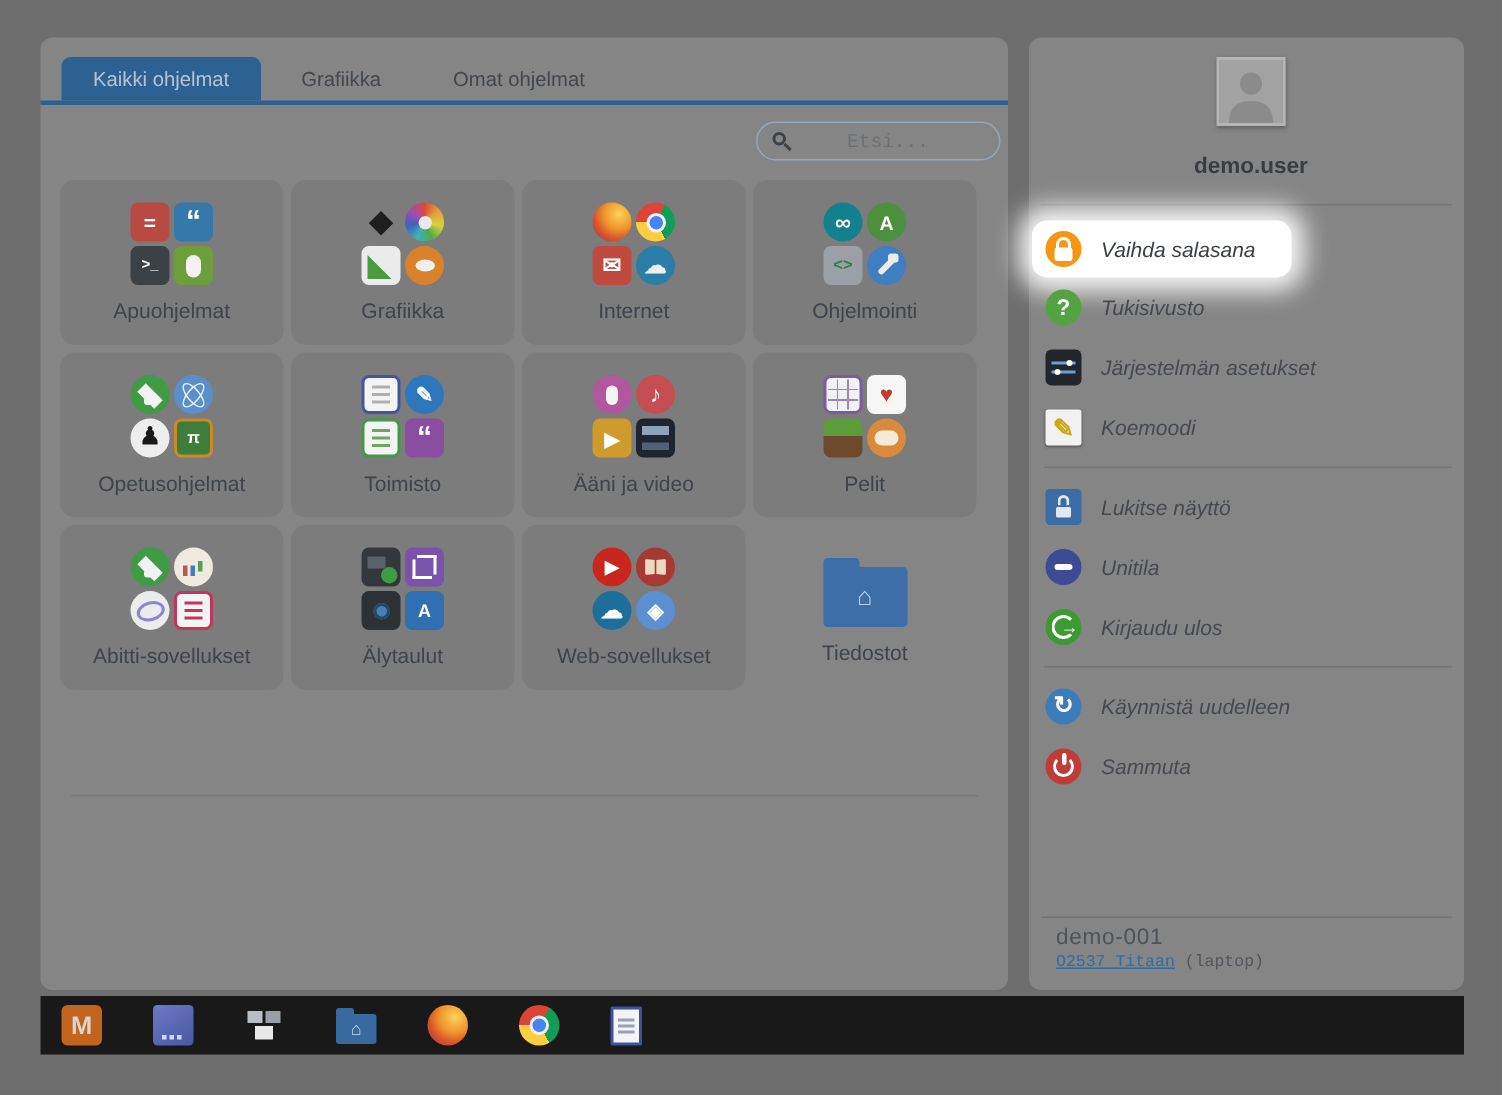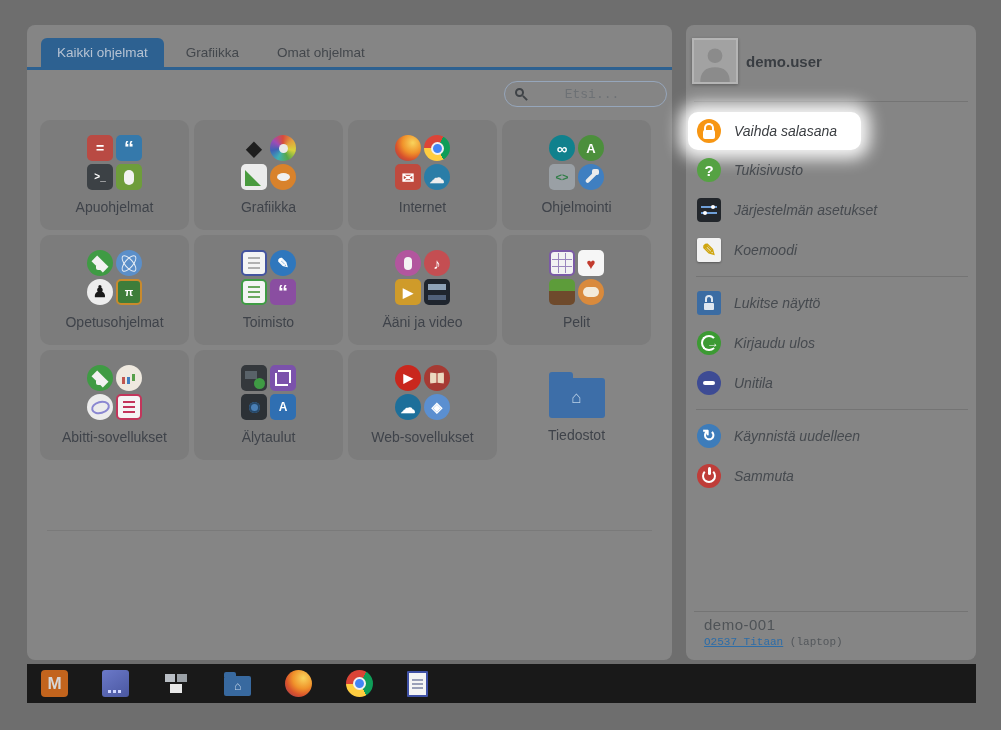--- a/index.html
+++ b/index.html
@@ -8,21 +8,21 @@
 
   
   #main-panel{position:absolute;left:27px;top:25px;width:645px;height:635px;background:#858585;border-radius:8px;}
   #sidebar{position:absolute;left:686px;top:25px;width:290px;height:635px;background:#858585;border-radius:8px;}
   #taskbar{position:absolute;left:27px;top:664px;width:949px;height:39px;background:#191919;
            display:flex;align-items:center;gap:34px;padding-left:14px;box-sizing:border-box;}
 
   
   .tab-bar{display:flex;align-items:flex-end;padding-left:14px;height:45px;box-sizing:border-box;
            border-bottom:3px solid #2d6191;gap:6px;}
-  .tab{padding:7px 16px;font-size:13.5px;color:#43474c;border-radius:6px 6px 0 0;cursor:default;}
+  .tab{padding:7px 21px;font-size:13.5px;color:#43474c;border-radius:6px 6px 0 0;cursor:default;}
   .tab.active{background:#2d6191;color:#b7c3d3;}
 
   
   .search-box{position:absolute;top:56px;right:5px;width:163px;height:26px;border:1px solid #96a6bb;
               border-radius:13px;display:flex;align-items:center;gap:7px;padding:0 10px;box-sizing:border-box;}
   .search-box input{border:none;background:transparent;outline:none;width:110px;font-size:13px;color:#3f4347;
                     font-family:Liberation Mono, monospace;text-align:center;}
   .search-box input::placeholder{color:#6d7175;}
   .mag{width:13px;height:13px;position:relative;flex:none;}
   .mag::before{content:"";position:absolute;top:0;left:0;width:9px;height:9px;border:2px solid #3f4347;border-radius:50%;box-sizing:border-box;}
@@ -85,21 +85,21 @@
   .mi-book::before{transform:perspective(20px) rotateY(25deg);border-radius:1px 0 0 1px;}
   .mi-book::after{transform:perspective(20px) rotateY(-25deg);border-radius:0 1px 1px 0;}
 
   
   .folder{position:relative;width:56px;height:40px;background:#3d6ea8;border-radius:3px;margin-top:10px;
           display:flex;align-items:center;justify-content:center;}
   .folder::before{content:"";position:absolute;top:-6px;left:0;width:24px;height:8px;background:#3d6ea8;border-radius:3px 3px 0 0;}
   .folder .home{color:#bcd2e8;font-size:17px;font-weight:bold;}
 
   
-  .user-block{display:flex;align-items:center;gap:8px;padding:13px 0 11px 6px;}
+  .user-block{display:flex;align-items:center;gap:18px;padding:13px 0 11px 6px;flex-direction:column;}
   .avatar{width:42px;height:42px;border:2px solid #b5b5b5;box-shadow:0 1px 3px rgba(0,0,0,.3);flex:none;}
   .user-name{font-weight:bold;font-size:15px;color:#393d42;}
   .divider{height:1px;background:#747474;margin:6px 8px;}
   .menu{padding:4px 0 0 2px;}
   .menu-item{display:flex;align-items:center;gap:13px;height:40px;padding-left:9px;font-size:14px;color:#464a4f;}
   .menu-item.highlight{background:#fff;border-radius:10px;box-shadow:0 0 16px 9px rgba(255,255,255,.92);
                        width:fit-content;padding-right:24px;height:38px;}
   .menu-item.highlight .menu-label{color:#3b3e42;}
   .si{width:24px;height:24px;position:relative;display:flex;align-items:center;justify-content:center;flex:none;
       font-weight:bold;line-height:1;}
@@ -299,26 +299,26 @@
         <div class="menu-item">
           <span class="si ic-paper">✎</span>
           <span class="menu-label">Koemoodi</span>
         </div>
         <div class="divider"></div>
         <div class="menu-item">
           <span class="si ic-screenlock"></span>
           <span class="menu-label">Lukitse näyttö</span>
         </div>
         <div class="menu-item">
+          <span class="si ic-suspend"></span>
+          <span class="menu-label">Unitila</span>
+        </div>
+        <div class="menu-item">
           <span class="si ic-logout"></span>
           <span class="menu-label">Kirjaudu ulos</span>
-        </div>
-        <div class="menu-item">
-          <span class="si ic-suspend"></span>
-          <span class="menu-label">Unitila</span>
         </div>
         <div class="divider"></div>
         <div class="menu-item">
           <span class="si ic-restart">↻</span>
           <span class="menu-label">Käynnistä uudelleen</span>
         </div>
         <div class="menu-item">
           <span class="si ic-power"></span>
           <span class="menu-label">Sammuta</span>
         </div>

